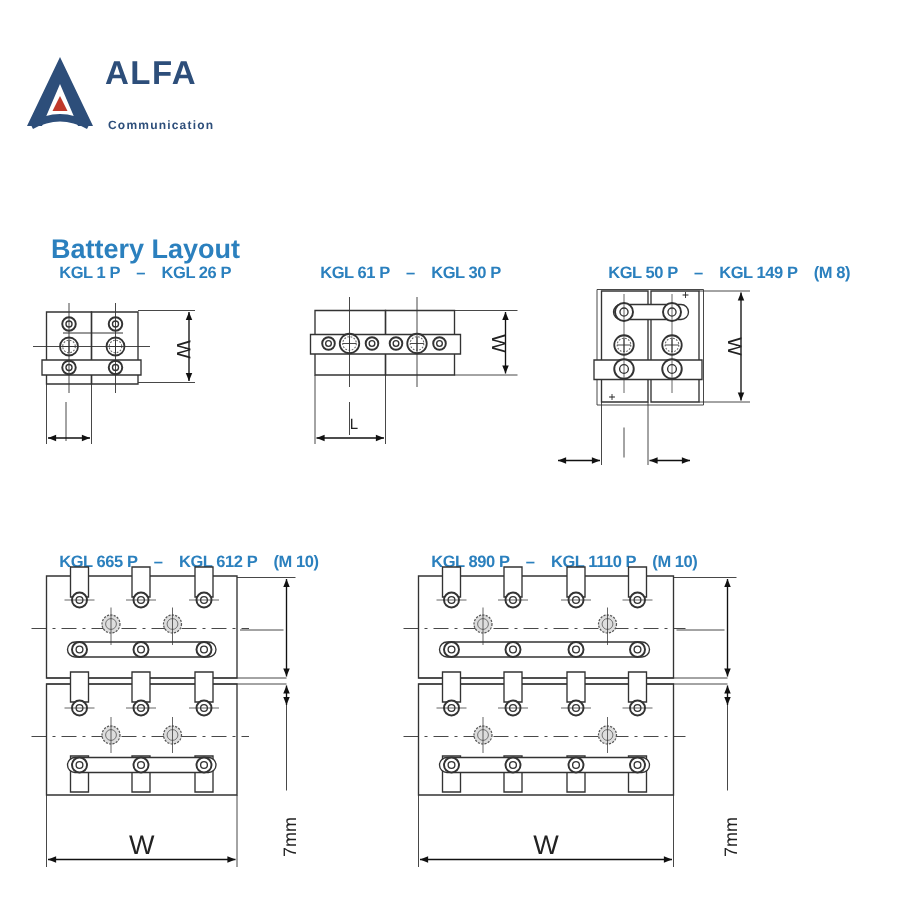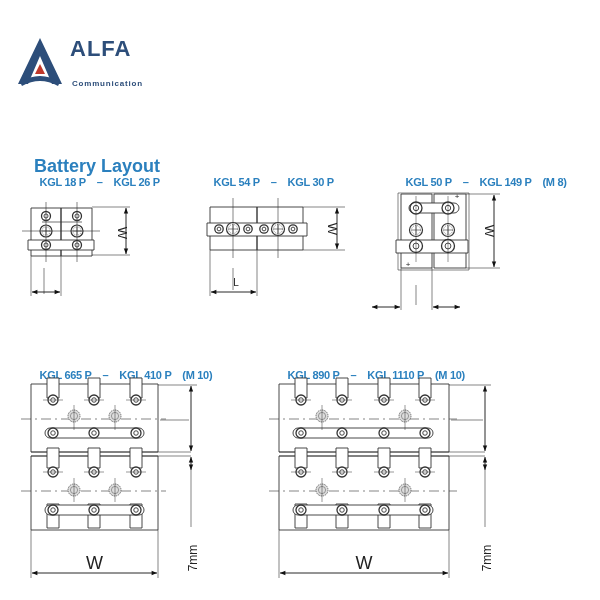--- a/index.html
+++ b/index.html
@@ -24,30 +24,30 @@
     <path d="M26 28 L31 38 L21 38 Z" fill="#c0392b"></path>
     <path d="M6 46 Q26 34 46 46 L44 50 Q26 40 8 50 Z" fill="#2d4e7a"></path>
   </svg>
   <div class="logo-text1">ALFA</div>
   <div class="logo-sub">Communication</div>
 </div>
 
 <div class="title">Battery Layout</div>
 
 <div class="label" style="left:34px;top:164px">
-  <span>KGL 18 P</span><span>    </span><span>–</span><span>    </span><span>KGL 26 P</span>
+  <span>KGL 1 P</span><span>    </span><span>–</span><span>    </span><span>KGL 26 P</span>
 </div>
 <div class="label" style="left:208px;top:164px">
-  <span>KGL 54 P</span><span>    </span><span>–</span><span>    </span><span>KGL 30 P</span>
+  <span>KGL 61 P</span><span>    </span><span>–</span><span>    </span><span>KGL 30 P</span>
 </div>
 <div class="label" style="left:400px;top:164px">
   <span>KGL 50 P</span><span>    </span><span>–</span><span>    </span><span>KGL 149 P</span><span>    </span><span>(M 8)</span>
 </div>
 <div class="label" style="left:34px;top:357px">
-  <span>KGL 665 P</span><span>    </span><span>–</span><span>    </span><span>KGL 410 P</span><span>    </span><span>(M 10)</span>
+  <span>KGL 665 P</span><span>    </span><span>–</span><span>    </span><span>KGL 612 P</span><span>    </span><span>(M 10)</span>
 </div>
 <div class="label" style="left:282px;top:357px">
   <span>KGL 890 P</span><span>    </span><span>–</span><span>    </span><span>KGL 1110 P</span><span>    </span><span>(M 10)</span>
 </div>
 
 <svg class="dg" width="600" height="600" viewBox="0 0 600 600">
   <defs>
     <marker id="arr" viewBox="0 0 10 10" refX="10" refY="5" markerWidth="8" markerHeight="6" orient="auto-start-reverse">
       <path d="M0,1 L10,5 L0,9 Z" fill="#111"></path>
     </marker>

